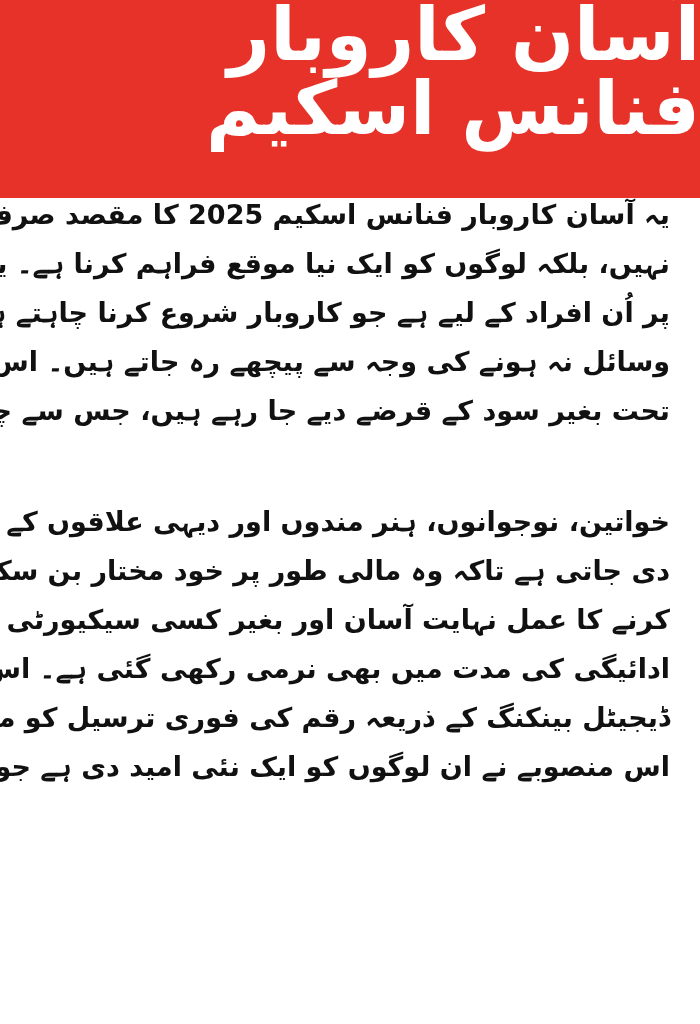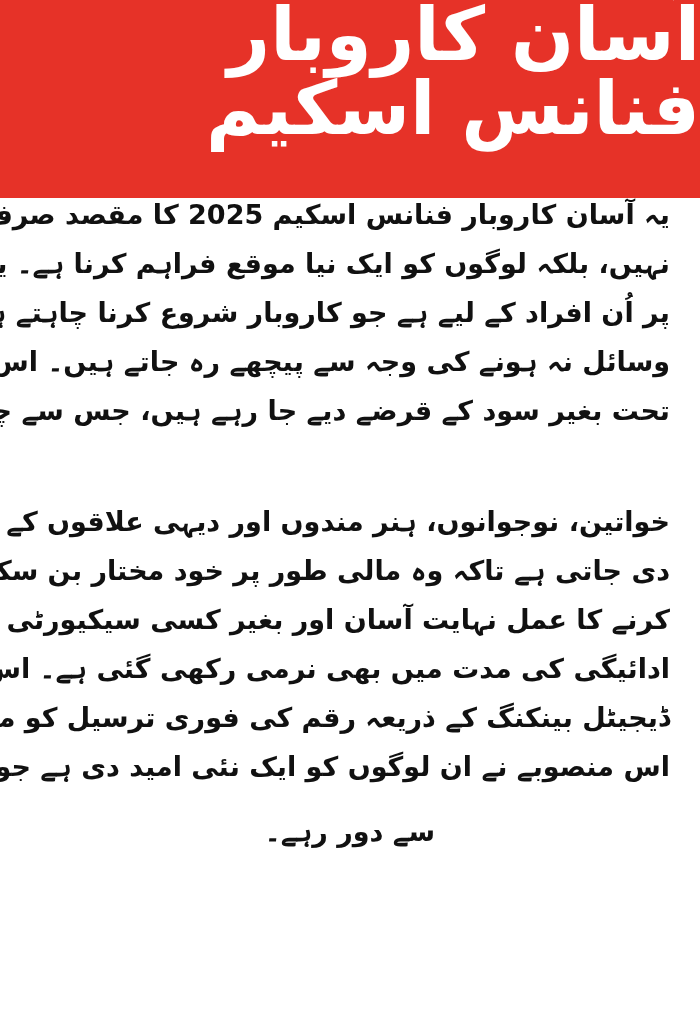--- a/index.html
+++ b/index.html
@@ -74,15 +74,14 @@
     <span class="para-line">وسائل نہ ہونے کی وجہ سے پیچھے رہ جاتے ہیں۔ اس منصوبے کے</span>
     <span class="para-line">تحت بغیر سود کے قرضے دیے جا رہے ہیں، جس سے چھوٹے اور</span>
   </p>
   <p class="para para-2">
     <span class="para-line">خواتین، نوجوانوں، ہنر مندوں اور دیہی علاقوں کے لوگوں کو ترجیح</span>
     <span class="para-line">دی جاتی ہے تاکہ وہ مالی طور پر خود مختار بن سکیں۔ قرض حاصل</span>
     <span class="para-line">کرنے کا عمل نہایت آسان اور بغیر کسی سیکیورٹی کے ہے، جبکہ</span>
     <span class="para-line">ادائیگی کی مدت میں بھی نرمی رکھی گئی ہے۔ اس اسکیم کے ذریعے</span>
     <span class="para-line">ڈیجیٹل بینکنگ کے ذریعہ رقم کی فوری ترسیل کو ممکن بنایا گیا ہے۔</span>
     <span class="para-line">اس منصوبے نے ان لوگوں کو ایک نئی امید دی ہے جو ہمیشہ مالی نظام</span>
-    <span class="para-line last">سے دور رہے۔</span>
   </p>
 </main>
 
 </body></html>

